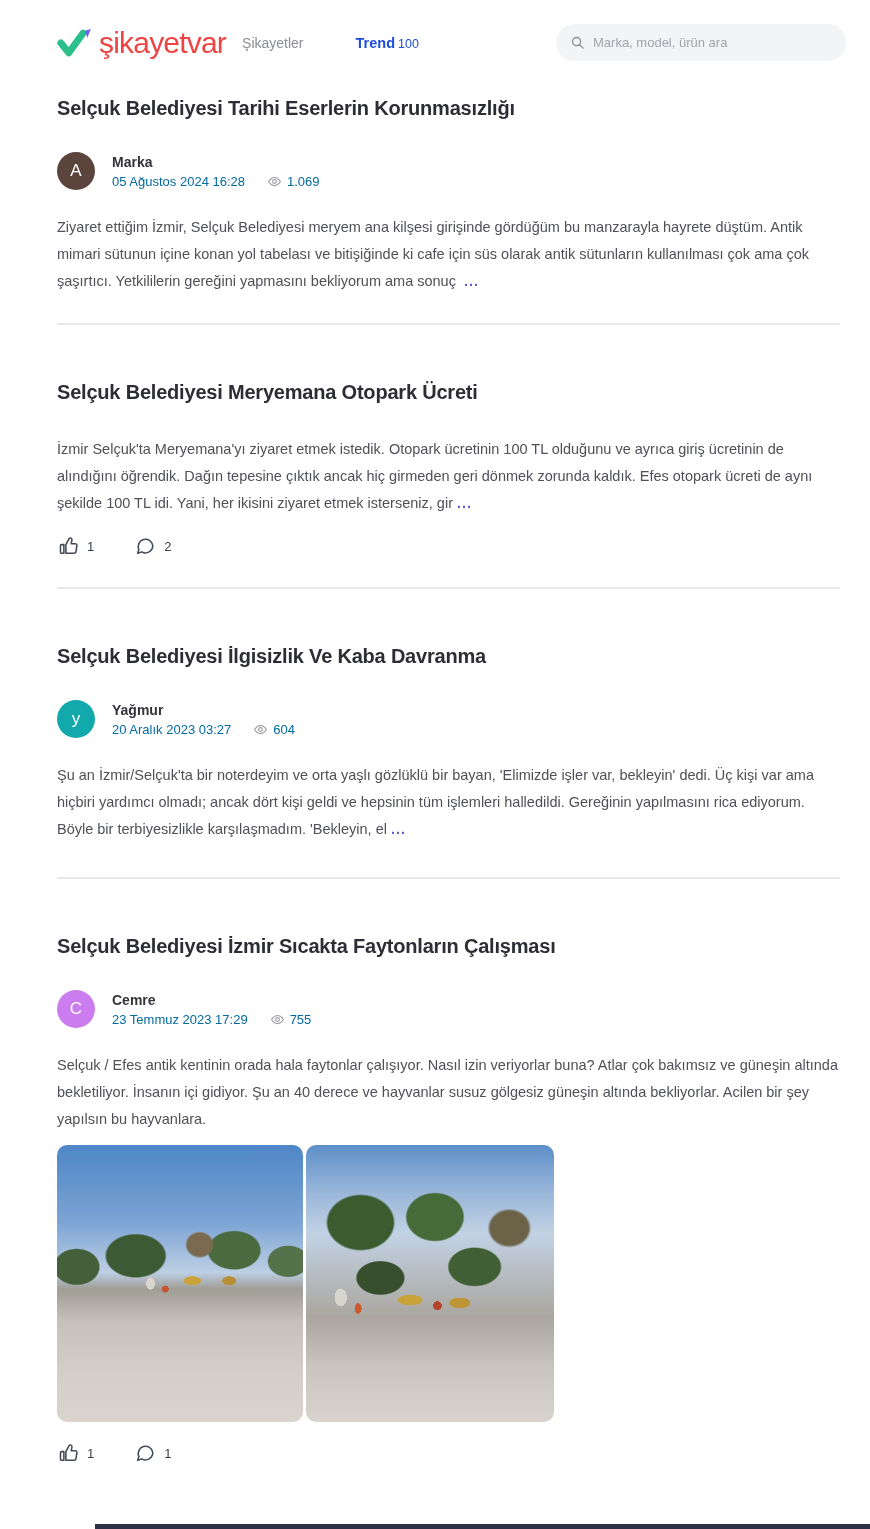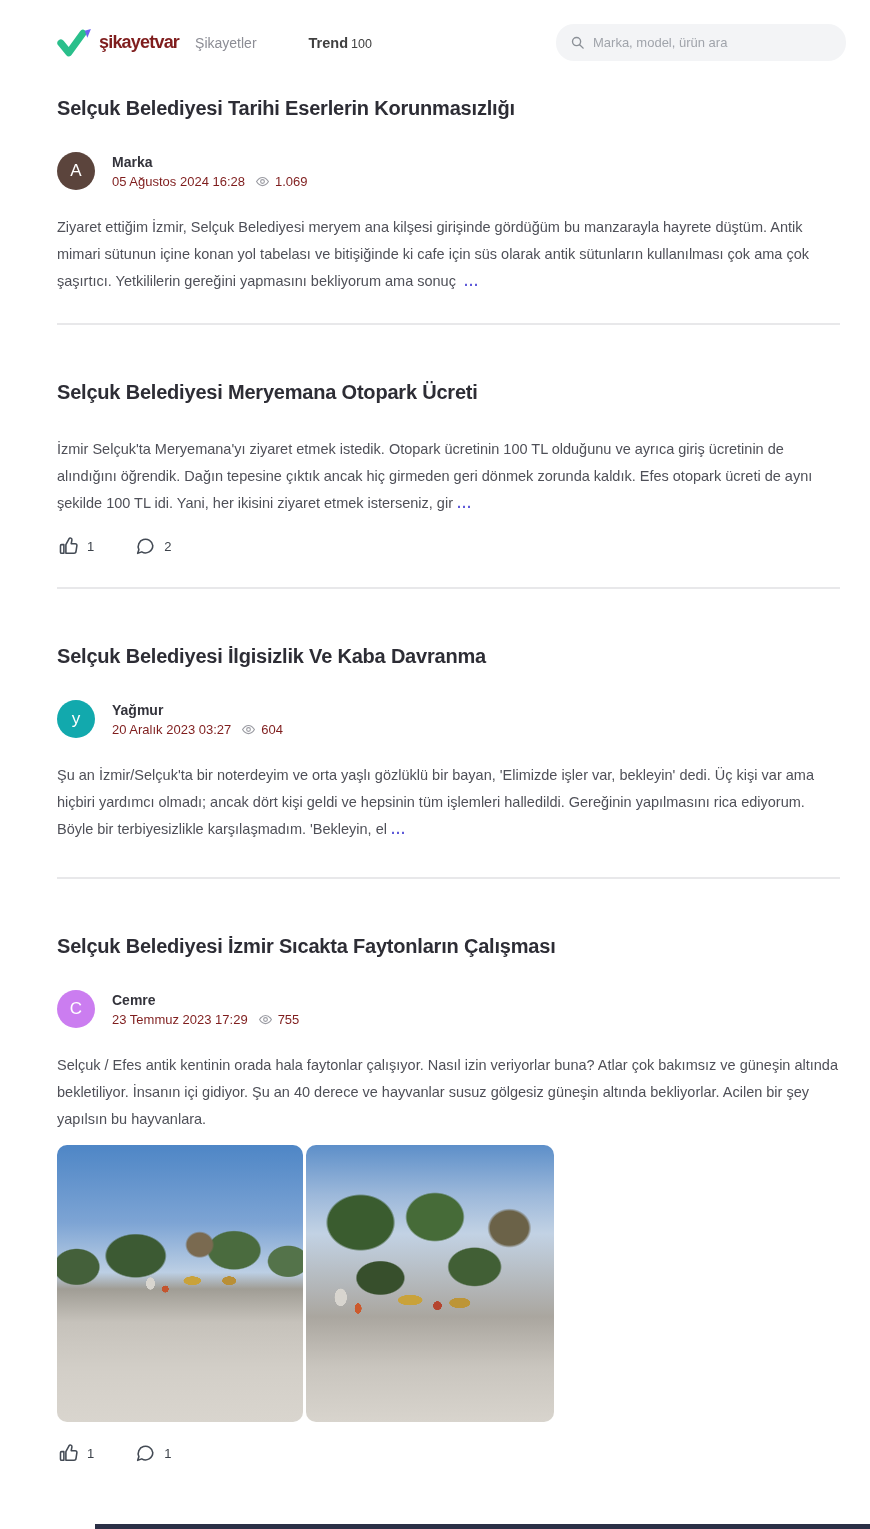--- a/index.html
+++ b/index.html
@@ -3,24 +3,24 @@
 <meta charset="utf-8">
 <style>
   * { margin:0; padding:0; box-sizing:border-box; }
   html,body { background:#fff; }
   body { font-family:"Liberation Sans","DejaVu Sans",sans-serif; color:#2d2d35; }
   .page { width:870px; min-height:1529px; margin:0 auto; background:#fff; position:relative; overflow:hidden; }
 
   
   .header { display:flex; align-items:center; padding:24px 24px 26px 57px; }
   .logo { display:flex; align-items:center; gap:6px; cursor:pointer; }
-  .logo-text { font-size:18px; font-weight:700; color:#7f1d1d; letter-spacing:-0.8px; }
+  .logo-text { font-size:30px; font-weight:400; color:#ef4444; letter-spacing:-0.8px; }
   .nav { display:flex; align-items:center; margin-left:16px; gap:52px; }
   .nav-item { font-size:14px; color:#8c8d95; cursor:pointer; }
-  .nav-trend { font-size:14.5px; font-weight:700; color:#404040; cursor:pointer; }
+  .nav-trend { font-size:14.5px; font-weight:700; color:#1d4ed8; cursor:pointer; }
   .nav-trend .count { font-weight:400; font-size:12.5px; margin-left:3px; }
   .search-box { margin-left:auto; width:290px; height:37px; background:#f3f4f6; border-radius:18px;
     display:flex; align-items:center; padding:0 14px; gap:8px; }
   .search-box input { border:none; outline:none; background:transparent; font-size:13px; color:#555;
     width:100%; font-family:inherit; }
   .search-box input::placeholder { color:#a0a4ab; }
 
   
   .list { padding:0 30px 0 57px; }
   .complaint { padding-top:56px; }
@@ -28,21 +28,21 @@
     margin-bottom:32px; cursor:pointer; }
   .user-row { display:flex; align-items:center; gap:17px; margin-bottom:24px; }
   .avatar { width:38px; height:38px; border-radius:50%; color:#fff; font-size:17px; font-weight:400;
     display:flex; align-items:center; justify-content:center; flex:0 0 38px; cursor:pointer; }
   .avatar-photo { background:
       radial-gradient(circle at 50% 72%, #6b5c50 26%, transparent 27%),
       radial-gradient(circle at 52% 38%, #8d7a6a 16%, transparent 17%),
       linear-gradient(165deg, #cdd3d8 0%, #b9c1c8 45%, #9aa0a4 70%, #7d7468 100%); }
   .user-meta { display:flex; flex-direction:column; gap:4px; }
   .user-name { font-size:14px; font-weight:700; color:#33333b; cursor:pointer; }
-  .meta-line { display:flex; align-items:center; gap:10px; font-size:13px; color:#7f1d1d; }
+  .meta-line { display:flex; align-items:center; gap:22px; font-size:13px; color:#0369a1; }
   .views { display:flex; gap:5px; }
   .body-text { font-size:14.5px; line-height:27px; color:#4f5058; max-width:783px; margin-bottom:12px; }
   .more-link { color:#5f5bd9; font-weight:700; letter-spacing:1px; cursor:pointer; }
   .actions { display:flex; align-items:center; gap:40px; padding:6px 0 10px; }
   .action { display:flex; align-items:center; gap:8px; cursor:pointer; }
   .action .num { font-size:13px; color:#3c424a; }
   .divider { border:none; border-top:2px solid #e8e8ea; margin-top:28px; }
 
   
   .photos { display:flex; gap:3px; width:497px; margin:8px 0 14px; }

